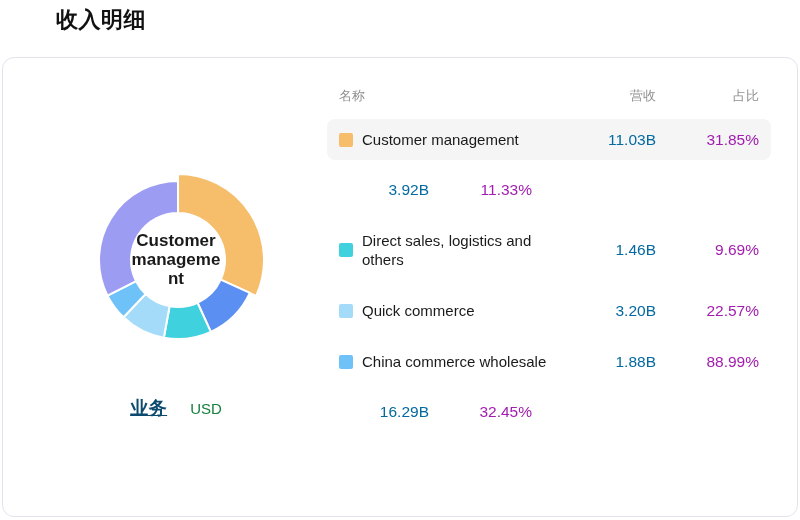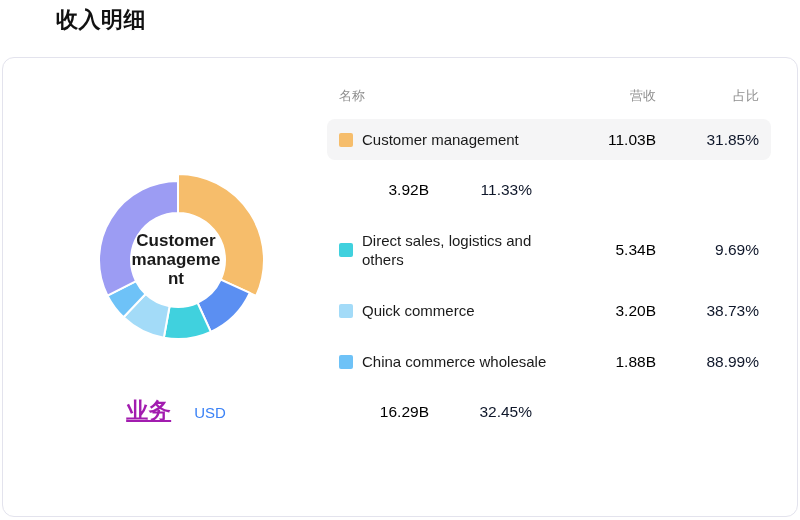--- a/index.html
+++ b/index.html
@@ -17,37 +17,37 @@
   .chart-wrap { position: absolute; left: 63px; top: 90px; width: 224px; height: 224px; }
   .chart-wrap svg { width: 224px; height: 224px; display: block; }
   .center-label {
     position: absolute; left: 128px; top: 173px; width: 90px;
     text-align: center; font-size: 17px; font-weight: 700; color: #1a1a1a;
     line-height: 19px; word-break: break-all;
   }
   .biz-label {
     position: absolute; left: 0; top: 338px; width: 346px; text-align: center;
   }
-  .biz-name { font-size: 22px; font-weight: 700; color: #a21caf; letter-spacing: 0.5px; text-decoration: underline; }
-  .biz-unit { font-size: 15px; color: #3b82f6; margin-left: 23px; font-weight: 400; }
+  .biz-name { font-size: 18px; font-weight: 700; color: #0c4a6e; letter-spacing: 0.5px; text-decoration: underline; }
+  .biz-unit { font-size: 15px; color: #15803d; margin-left: 23px; font-weight: 400; }
   
   .table { position: absolute; left: 324px; top: 28px; width: 444px; }
   .thead { display: flex; align-items: flex-end; padding: 0 12px; height: 19px;
     margin-bottom: 14px; font-size: 13px; color: #8f8f8f; }
   .th-name { flex: 1; text-align: left; }
   .th-rev { width: 90px; text-align: right; }
   .th-pct { width: 103px; text-align: right; font-family: Liberation Mono, monospace; }
   .rows { display: flex; flex-direction: column; gap: 10px; }
   .row { display: flex; align-items: center; padding: 11px 12px; border-radius: 8px; }
   .row.selected { background: #f5f5f6; }
   .name-cell { flex: 1; display: flex; align-items: center; min-width: 0; }
   .swatch { width: 14px; height: 14px; border-radius: 2px; margin-right: 9px; flex: none; }
   .row-label { font-size: 15px; line-height: 19px; color: #1a1a1a; }
-  .cell-rev { width: 90px; text-align: right; font-size: 15.5px; color: #000000; }
-  .cell-pct { width: 103px; text-align: right; font-size: 15.5px; color: #0f172a; }
+  .cell-rev { width: 90px; text-align: right; font-size: 15.5px; color: #0369a1; }
+  .cell-pct { width: 103px; text-align: right; font-size: 15.5px; color: #a21caf; }
 </style>
 </head>
 <body>
 
 <h1 class="page-title">收入明细</h1>
 
 <div class="card">
 
   <div class="chart-wrap">
     <svg id="donut" viewBox="0 0 224 224">
@@ -81,30 +81,30 @@
         </div>
         <div class="row">
           <div class="cell-rev">3.92B</div>
           <div class="cell-pct">11.33%</div>
         </div>
         <div class="row">
           <div class="name-cell">
             <span class="swatch" style="background: rgb(64, 209, 222);"></span>
             <span class="row-label">Direct sales, logistics and others</span>
           </div>
-          <div class="cell-rev">5.34B</div>
+          <div class="cell-rev">1.46B</div>
           <div class="cell-pct">9.69%</div>
         </div>
         <div class="row">
           <div class="name-cell">
             <span class="swatch" style="background: rgb(163, 219, 248);"></span>
             <span class="row-label">Quick commerce</span>
           </div>
           <div class="cell-rev">3.20B</div>
-          <div class="cell-pct">38.73%</div>
+          <div class="cell-pct">22.57%</div>
         </div>
         <div class="row">
           <div class="name-cell">
             <span class="swatch" style="background: rgb(110, 194, 247);"></span>
             <span class="row-label">China commerce wholesale</span>
           </div>
           <div class="cell-rev">1.88B</div>
           <div class="cell-pct">88.99%</div>
         </div>
         <div class="row">

